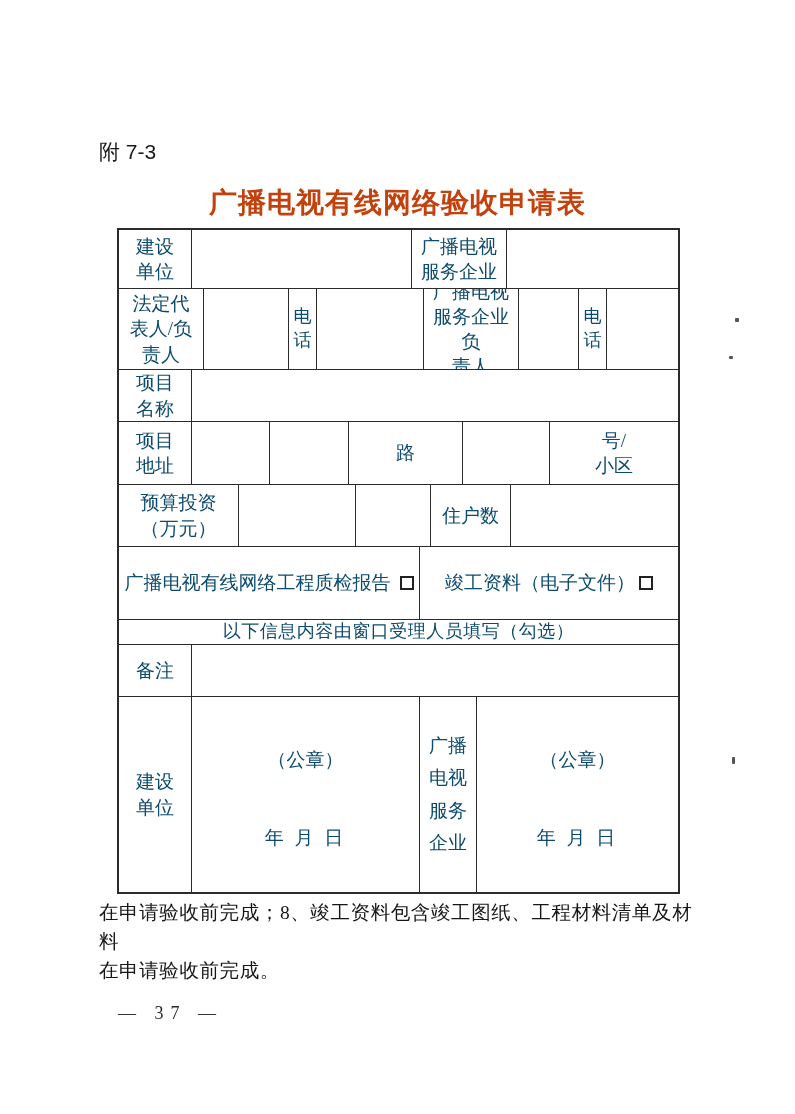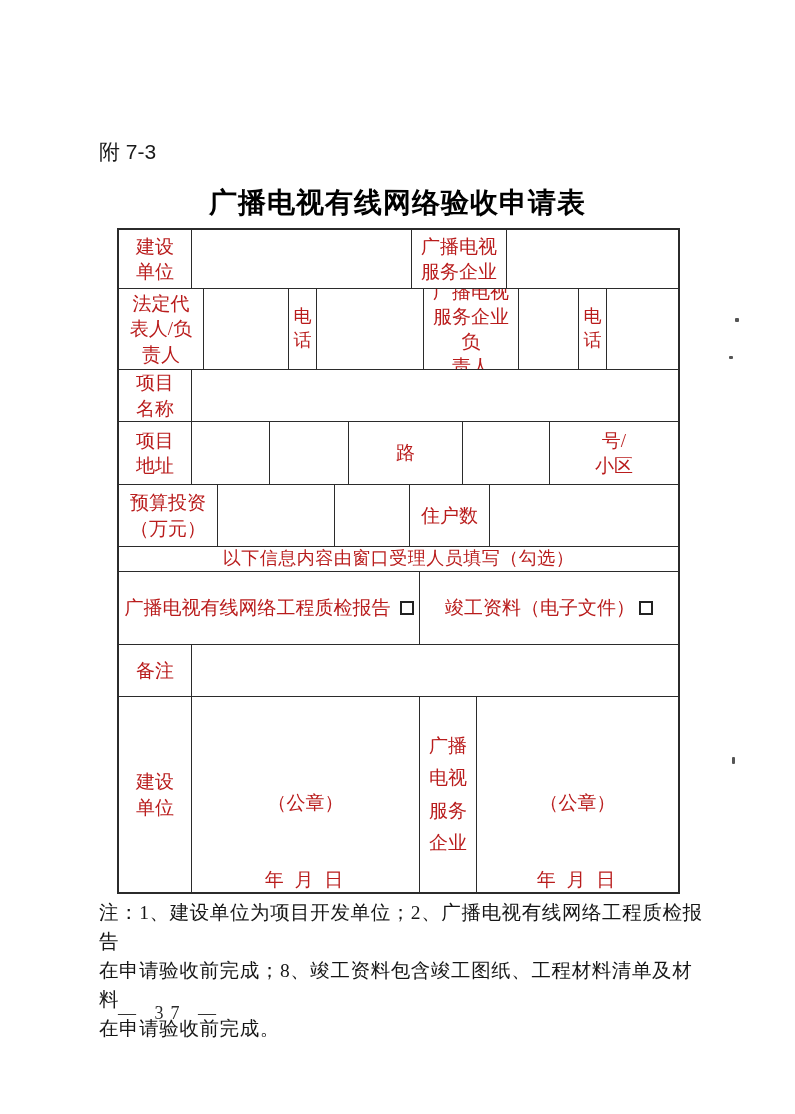--- a/index.html
+++ b/index.html
@@ -24,58 +24,58 @@
   .title {
     position: absolute;
     top: 184px;
     left: 0;
     width: 100%;
     text-align: center;
     font-family: "Liberation Sans", sans-serif;
     font-size: 28px;
     font-weight: bold;
     letter-spacing: 1px;
-    color: #000000;
+    color: #c2410c;
   }
   .form-table {
     position: absolute;
     top: 228px;
     left: 117px;
     width: 563px;
     border: 2px solid #2b2b2b;
   }
   .row { display: flex; border-bottom: 1.5px solid #2b2b2b; }
   .row:last-child { border-bottom: none; }
   .cell {
     border-right: 1.5px solid #2b2b2b;
     display: flex;
     align-items: center;
     justify-content: center;
     text-align: center;
     white-space: pre-line;
     font-size: 19px;
     line-height: 1.32;
-    color: #b91c1c;
+    color: #0c4a6e;
     overflow: hidden;
   }
   .cell:last-child { border-right: none; flex: 1; }
   .band { font-size: 18px; letter-spacing: 0.5px; }
   .chkcell { font-size: 19px; }
   .checkbox {
     display: inline-block;
     width: 14px;
     height: 14px;
     border: 2px solid #222;
     margin-left: 9px;
     vertical-align: -1px;
     background: #fff;
   }
   .sigcell {
     flex-direction: column;
-    justify-content: flex-end;
+    justify-content: center;
     gap: 52px;
     padding-top: 8px;
   }
   .sig-date { letter-spacing: 3px; }
   .notes {
     position: absolute;
     top: 898px;
     left: 99px;
     width: 606px;
     font-size: 19.5px;
@@ -144,41 +144,41 @@
 地址</div>
       <div class="cell" style="width:78px"></div>
       <div class="cell" style="width:79px"></div>
       <div class="cell" style="width:114px">路</div>
       <div class="cell" style="width:87px"></div>
       <div class="cell">号/
 小区</div>
     </div>
 
     <div class="row" style="height:62px">
-      <div class="cell" style="width:99px">预算投资
+      <div class="cell" style="width:120px">预算投资
 （万元）</div>
       <div class="cell" style="width:117px"></div>
       <div class="cell" style="width:75px"></div>
       <div class="cell" style="width:80px">住户数</div>
       <div class="cell"></div>
     </div>
 
-    <div class="row" style="height:25px">
-      <div class="cell band">以下信息内容由窗口受理人员填写（勾选）</div>
-    </div>
-
     <div class="row" style="height:73px">
       <div class="cell chkcell" style="width:301px; white-space:normal">
         <span>广播电视有线网络工程质检报告</span>
         <span class="checkbox"></span>
       </div>
       <div class="cell chkcell" style="white-space:normal">
         <span>竣工资料（电子文件）</span>
         <span class="checkbox" style="margin-left:4px"></span>
       </div>
+    </div>
+
+    <div class="row" style="height:25px">
+      <div class="cell band">以下信息内容由窗口受理人员填写（勾选）</div>
     </div>
 
     <div class="row" style="height:52px">
       <div class="cell" style="width:73px">备注</div>
       <div class="cell"></div>
     </div>
 
     <div class="row" style="height:195px">
       <div class="cell" style="width:73px">建设
 单位</div>
@@ -192,21 +192,20 @@
 企业</div>
       <div class="cell sigcell">
         <span>（公章）</span>
         <span class="sig-date">年 月 日</span>
       </div>
     </div>
 
   </div>
 
   <div class="notes">
-    <div>注：1、建设单位为项目开发单位；2、广播电视有线网络工程质检报告</div>
     <div>在申请验收前完成；8、竣工资料包含竣工图纸、工程材料清单及材料</div>
     <div>在申请验收前完成。</div>
   </div>
 
   <div class="pageno">— 37 —</div>
 
   <div class="artifact" style="top:318px; left:735px; width:4px; height:4px"></div>
   <div class="artifact" style="top:356px; left:729px; width:4px; height:3px"></div>
   <div class="artifact" style="top:757px; left:732px; width:3px; height:7px"></div>
 

